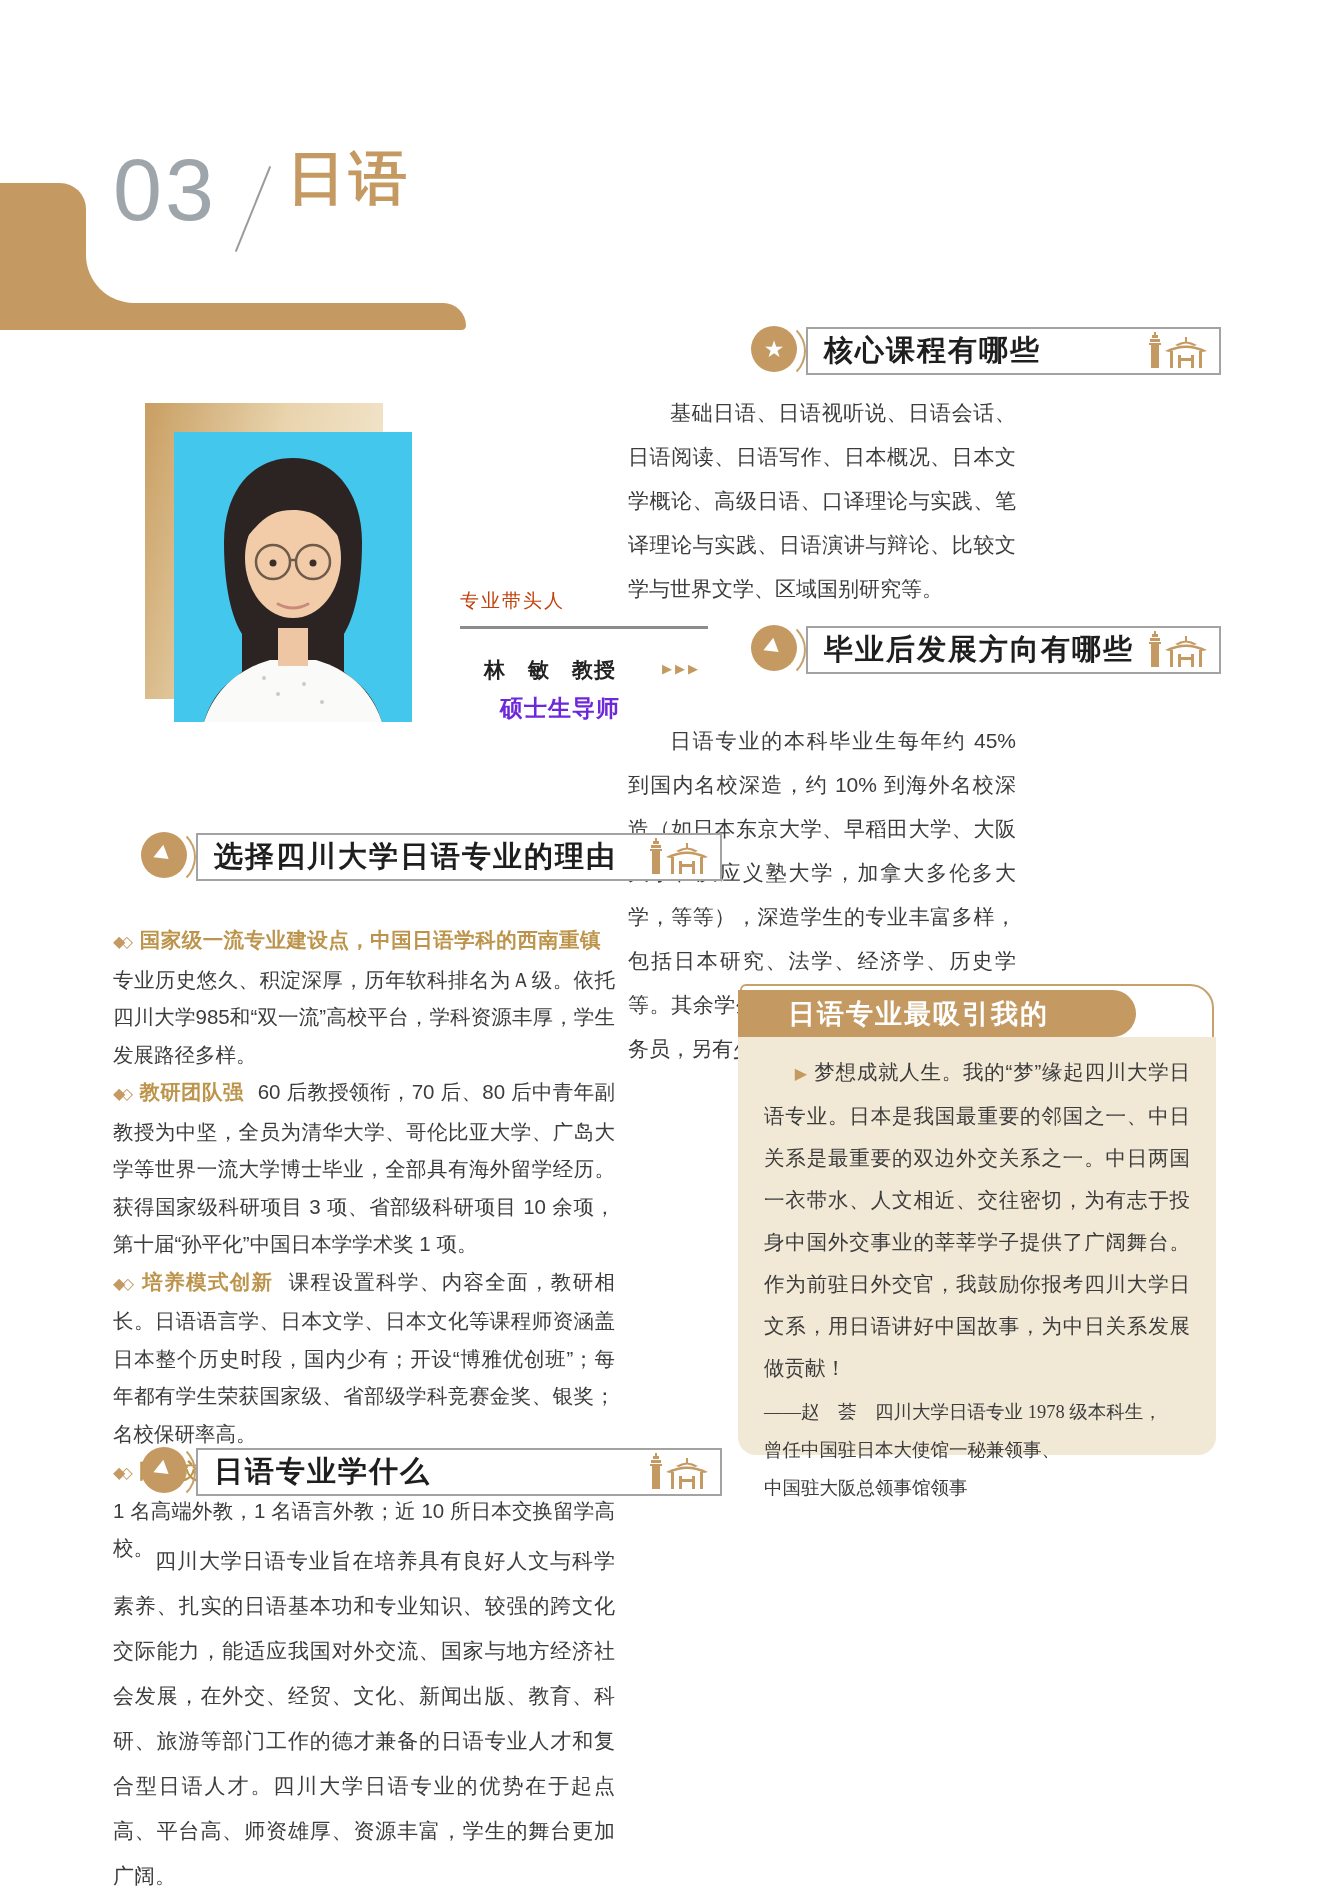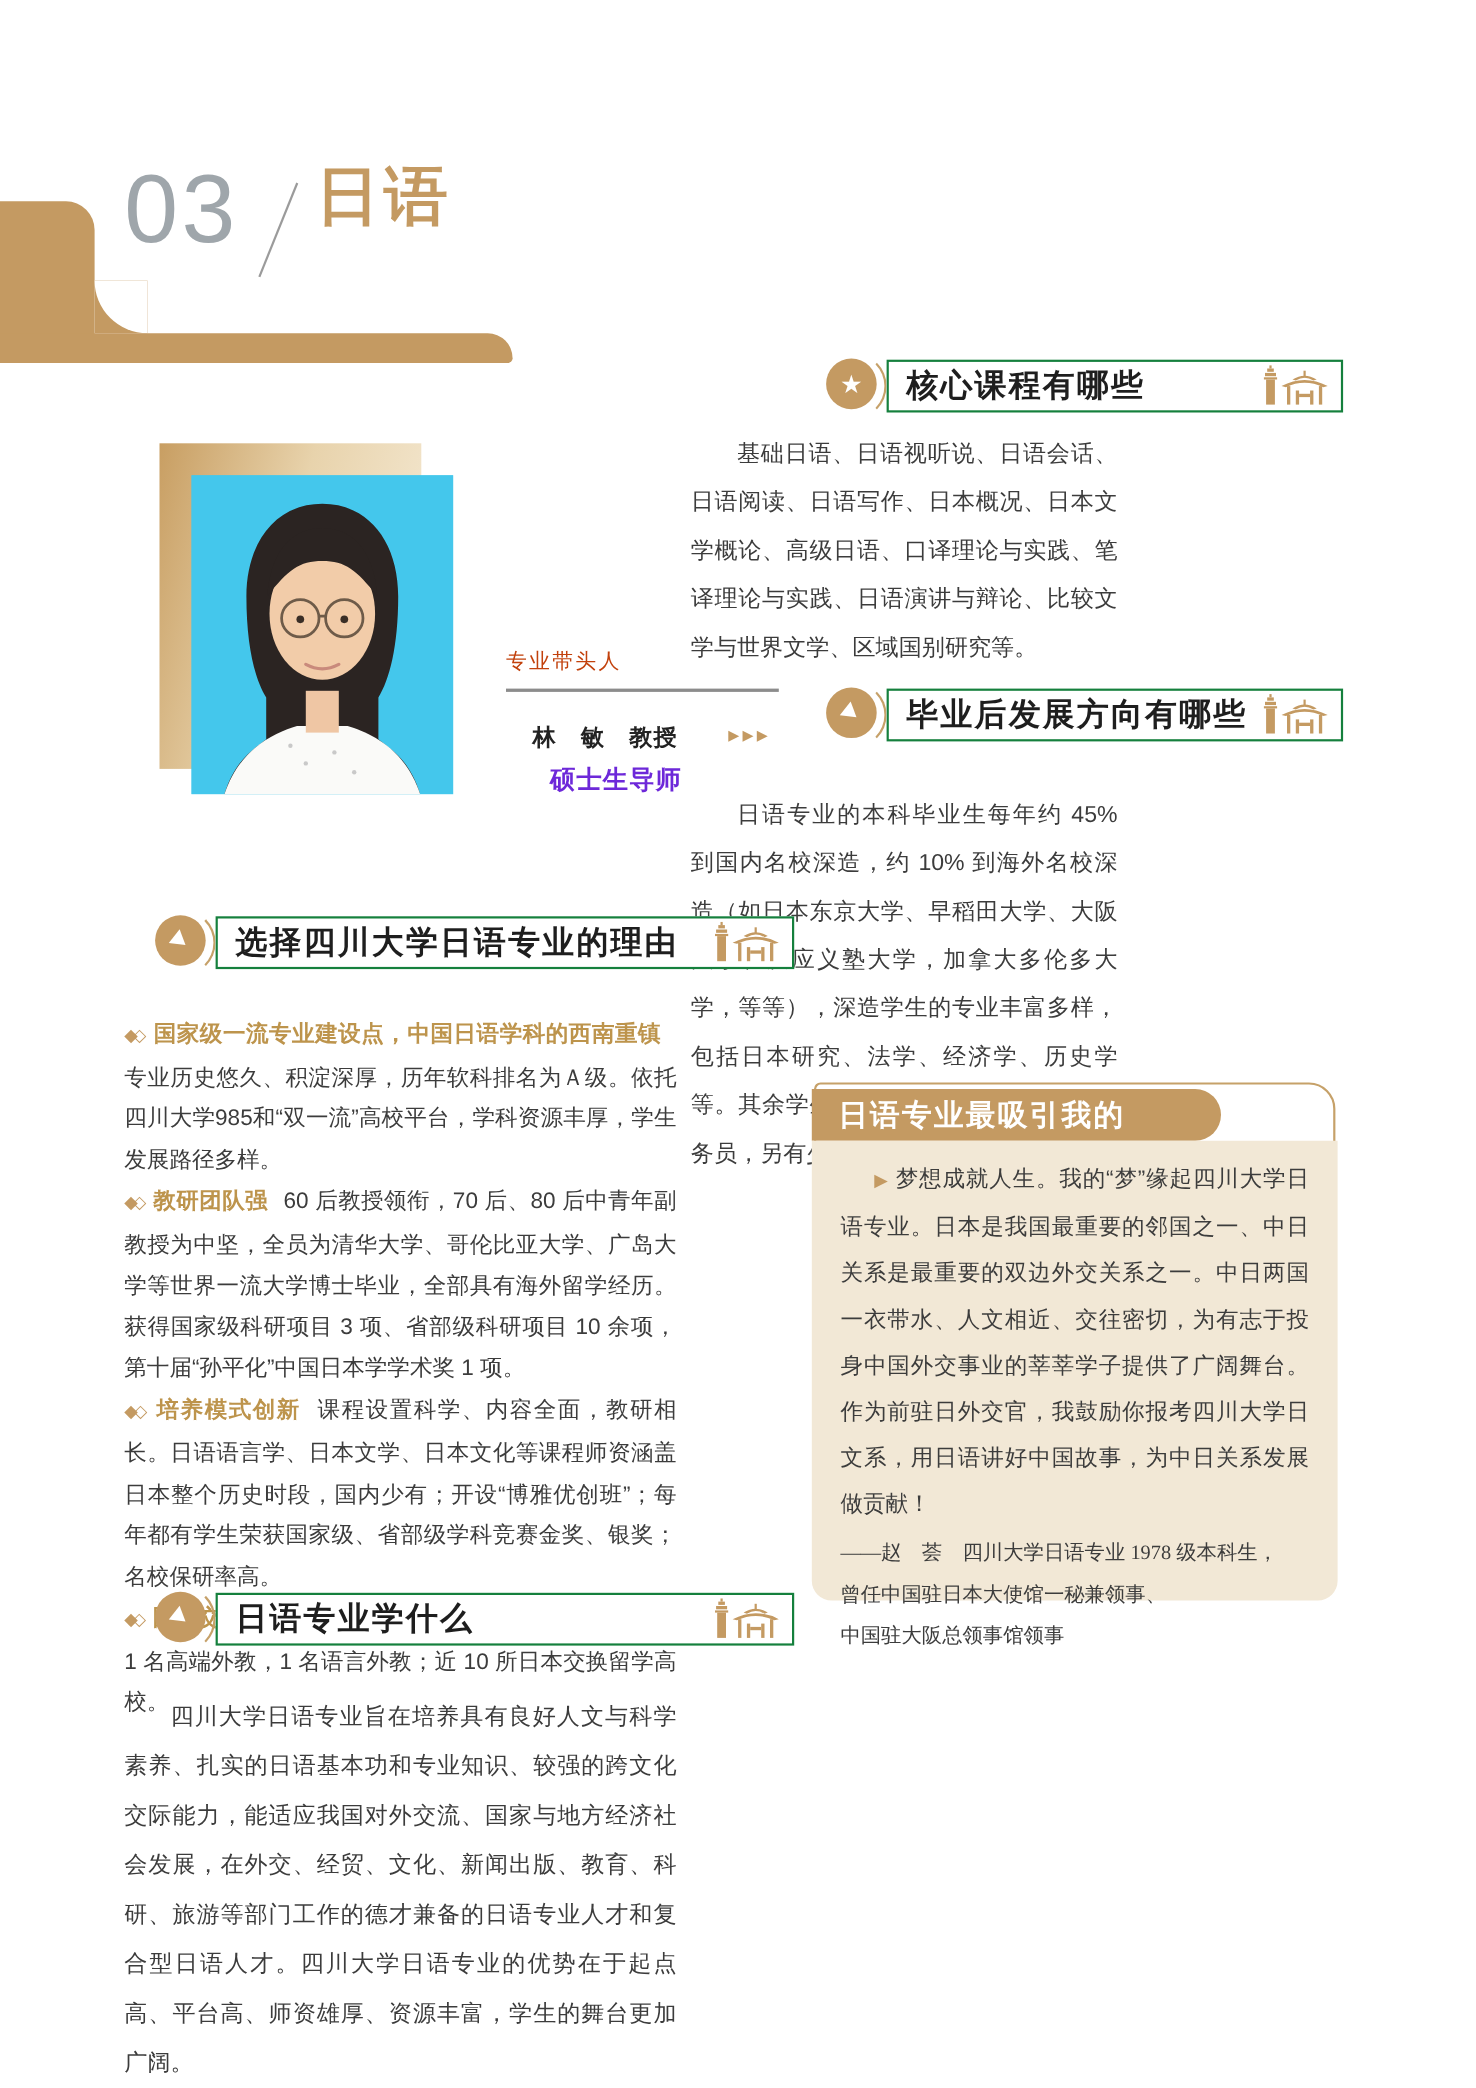--- a/index.html
+++ b/index.html
@@ -24,21 +24,21 @@
   .photo-grad{left:145px;top:403px;width:238px;height:296px;
               background:linear-gradient(105deg,#C89E62 0%,#E8D3AC 45%,#F7EDDA 100%);}
   .photo{left:174px;top:432px;width:238px;height:290px;background:#44C7EC;overflow:hidden;}
   .leader-label{left:460px;top:588px;font-size:19px;color:#c2410c;letter-spacing:2px;}
   .leader-line{left:460px;top:626px;width:248px;height:2.5px;background:#8C8C8C;}
   .leader-name{left:460px;top:656px;font-size:21px;font-weight:bold;color:#222;letter-spacing:1px;margin-left:24px;}
   .leader-arrows{left:662px;top:661px;font-size:13px;color:#C49A62;letter-spacing:3px;}
   .leader-title2{left:460px;top:693px;font-size:23px;font-weight:bold;color:#6d28d9;letter-spacing:1px;margin-left:40px;}
 
   
-  .sec-box{height:44px;border:2px solid #15803d;background:#fff;display:flex;align-items:center;}
+  .sec-box{height:44px;border:2px solid #a3a3a3;background:#fff;display:flex;align-items:center;}
   .sec-title{font-family:"Liberation Serif", serif;font-weight:bold;font-size:29px;color:#1E1E1E;
              letter-spacing:2px;padding-left:16px;white-space:nowrap;}
   .sec-circle{width:46px;height:46px;border-radius:50%;background:#C49A62;
               display:flex;align-items:center;justify-content:center;}
   .sec-circle .glyph{color:#fff;font-size:23px;line-height:1;}
   .arc{position:absolute;width:56px;height:56px;left:-5px;top:-5px;border-radius:50%;
        border:2px solid #C6A169;border-left-color:transparent;border-top-color:transparent;
        border-bottom-color:transparent;}
   .tri{width:0;height:0;border-left:13px solid #fff;border-top:8px solid transparent;
        border-bottom:8px solid transparent;transform:rotate(38deg);margin-left:-2px;}
@@ -52,21 +52,21 @@
   .lead{color:#BD944C;font-weight:bold;}
   .gap{display:inline-block;width:14px;}
   .blt{color:#C49A62;white-space:nowrap;}
   .blt .b1{font-size:16px;}
   .blt .b2{font-size:16px;margin-left:-5px;}
 
   
   .attract-frame{left:740px;top:984px;width:474px;height:470px;border:2px solid #C6A169;
                  border-radius:6px 24px 16px 16px;background:#fff;box-sizing:border-box;}
   .attract-bar{left:738px;top:990px;width:372px;height:47px;background:#C49A62;
-               border-radius:0 24px 24px 0;display:flex;align-items:center;}
+               border-radius:0 24px 24px 0;display:flex;align-items:center;padding-left:26px;}
   .attract-bar-title{font-family:"Liberation Serif", serif;font-weight:bold;font-size:27px;
                      color:#fff;letter-spacing:2px;padding-left:24px;white-space:nowrap;}
   .attract-body{left:738px;top:1037px;width:478px;height:418px;background:#F2E8D6;
                 border-radius:0 0 18px 18px;box-sizing:border-box;padding:14px 26px 0 26px;}
   .quote{margin:0;font-size:20.5px;color:#3C3C3C;line-height:42px;text-align:justify;text-indent:1.5em;}
   .qmark{color:#C49A62;font-size:16px;}
   .attribution{margin-top:4px;font-family:"Liberation Serif", serif;font-size:18.5px;color:#3C3C3C;
                line-height:38px;text-align:left;}
 </style>
 </head>

